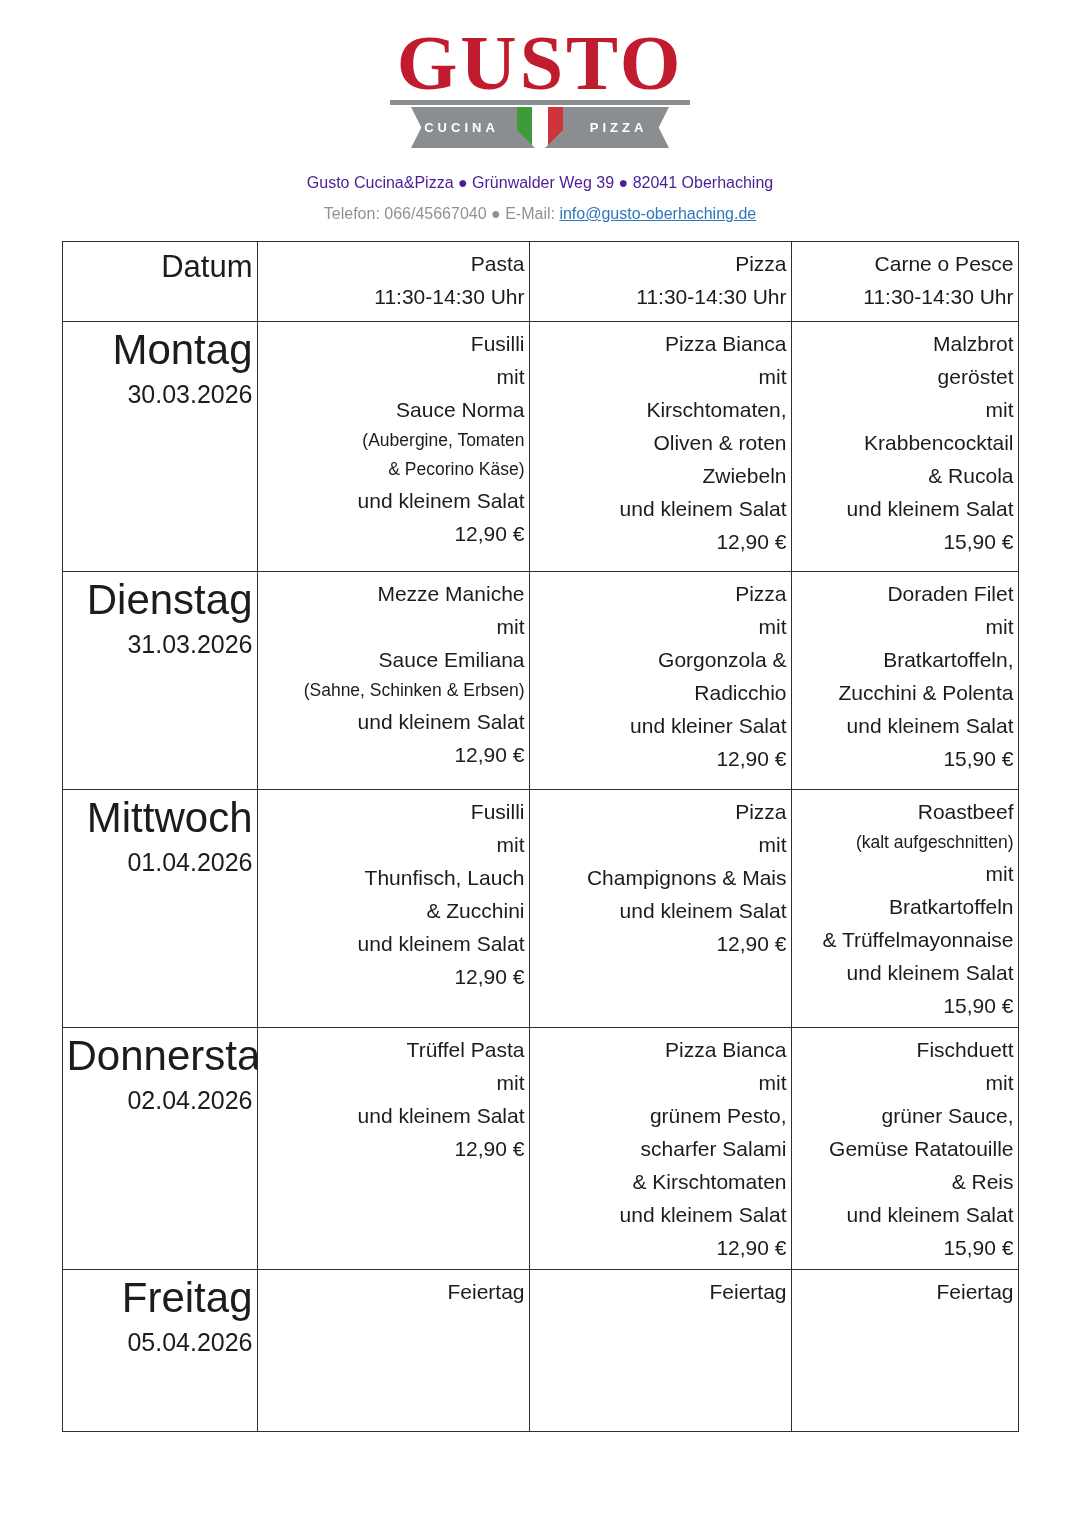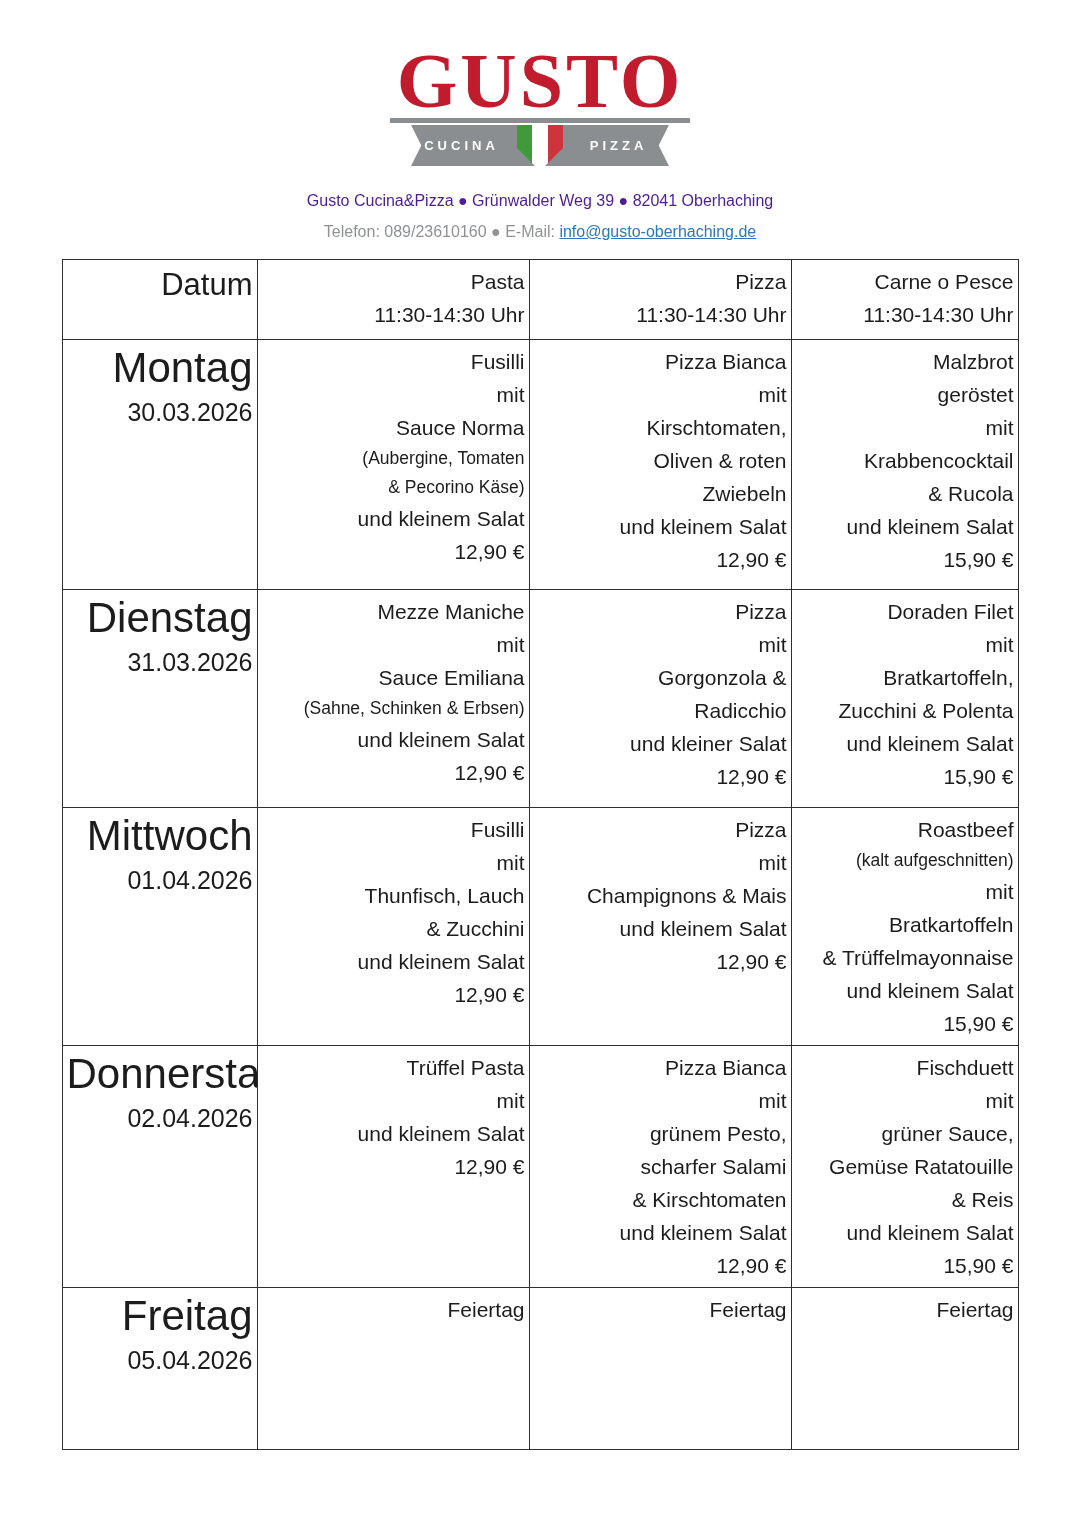--- a/index.html
+++ b/index.html
@@ -1,19 +1,19 @@
 <!DOCTYPE html>
 <html style="--brand-red: #c11b2e; --brand-gray: #8b8e90; --flag-green: #3f9b3a; --flag-red: #cf333b; --link-blue: #2e77bd;"><head>
 <meta charset="utf-8">
 <style>
   html,body{margin:0;padding:0;background:#ffffff;}
   .page{
     width:1080px;height:1528px;background:#fff;margin:0 auto;
     font-family:"Liberation Sans",sans-serif;color:#1c1c1c;overflow:hidden;
-    box-sizing:border-box;padding-top:50px;
+    box-sizing:border-box;padding-top:32px;
   }
   
   .logo{width:320px;margin:0 auto;text-align:center;}
   .logo-title{
     font-family:"Liberation Serif",serif;font-weight:bold;
     font-size:78px;line-height:62px;letter-spacing:3px;
     color:var(--brand-red,#c11b2e);
   }
   .logo-bar{width:300px;height:5px;background:var(--brand-gray,#8b8e90);margin:6px auto 0;}
   .logo-ribbon{
@@ -81,21 +81,21 @@
         <div class="shield">
           <div class="flag">
               <div class="g"></div>
               <div class="w"></div>
               <div class="r"></div>
             </div>
         </div>
       </div>
     </div>
     <p class="address">Gusto Cucina&amp;Pizza ● Grünwalder Weg 39 ● 82041 Oberhaching</p>
-    <p class="contact"><span>Telefon: 089/23610160 ● E-Mail: </span><a class="email">info@gusto-oberhaching.de</a></p>
+    <p class="contact"><span>Telefon: 066/45667040 ● E-Mail: </span><a class="email">info@gusto-oberhaching.de</a></p>
   </header>
 
   <table class="menu">
     <colgroup>
       <col style="width:195px">
         <col style="width:272px">
         <col style="width:262px">
         <col style="width:227px">
     </colgroup>
     <thead>

